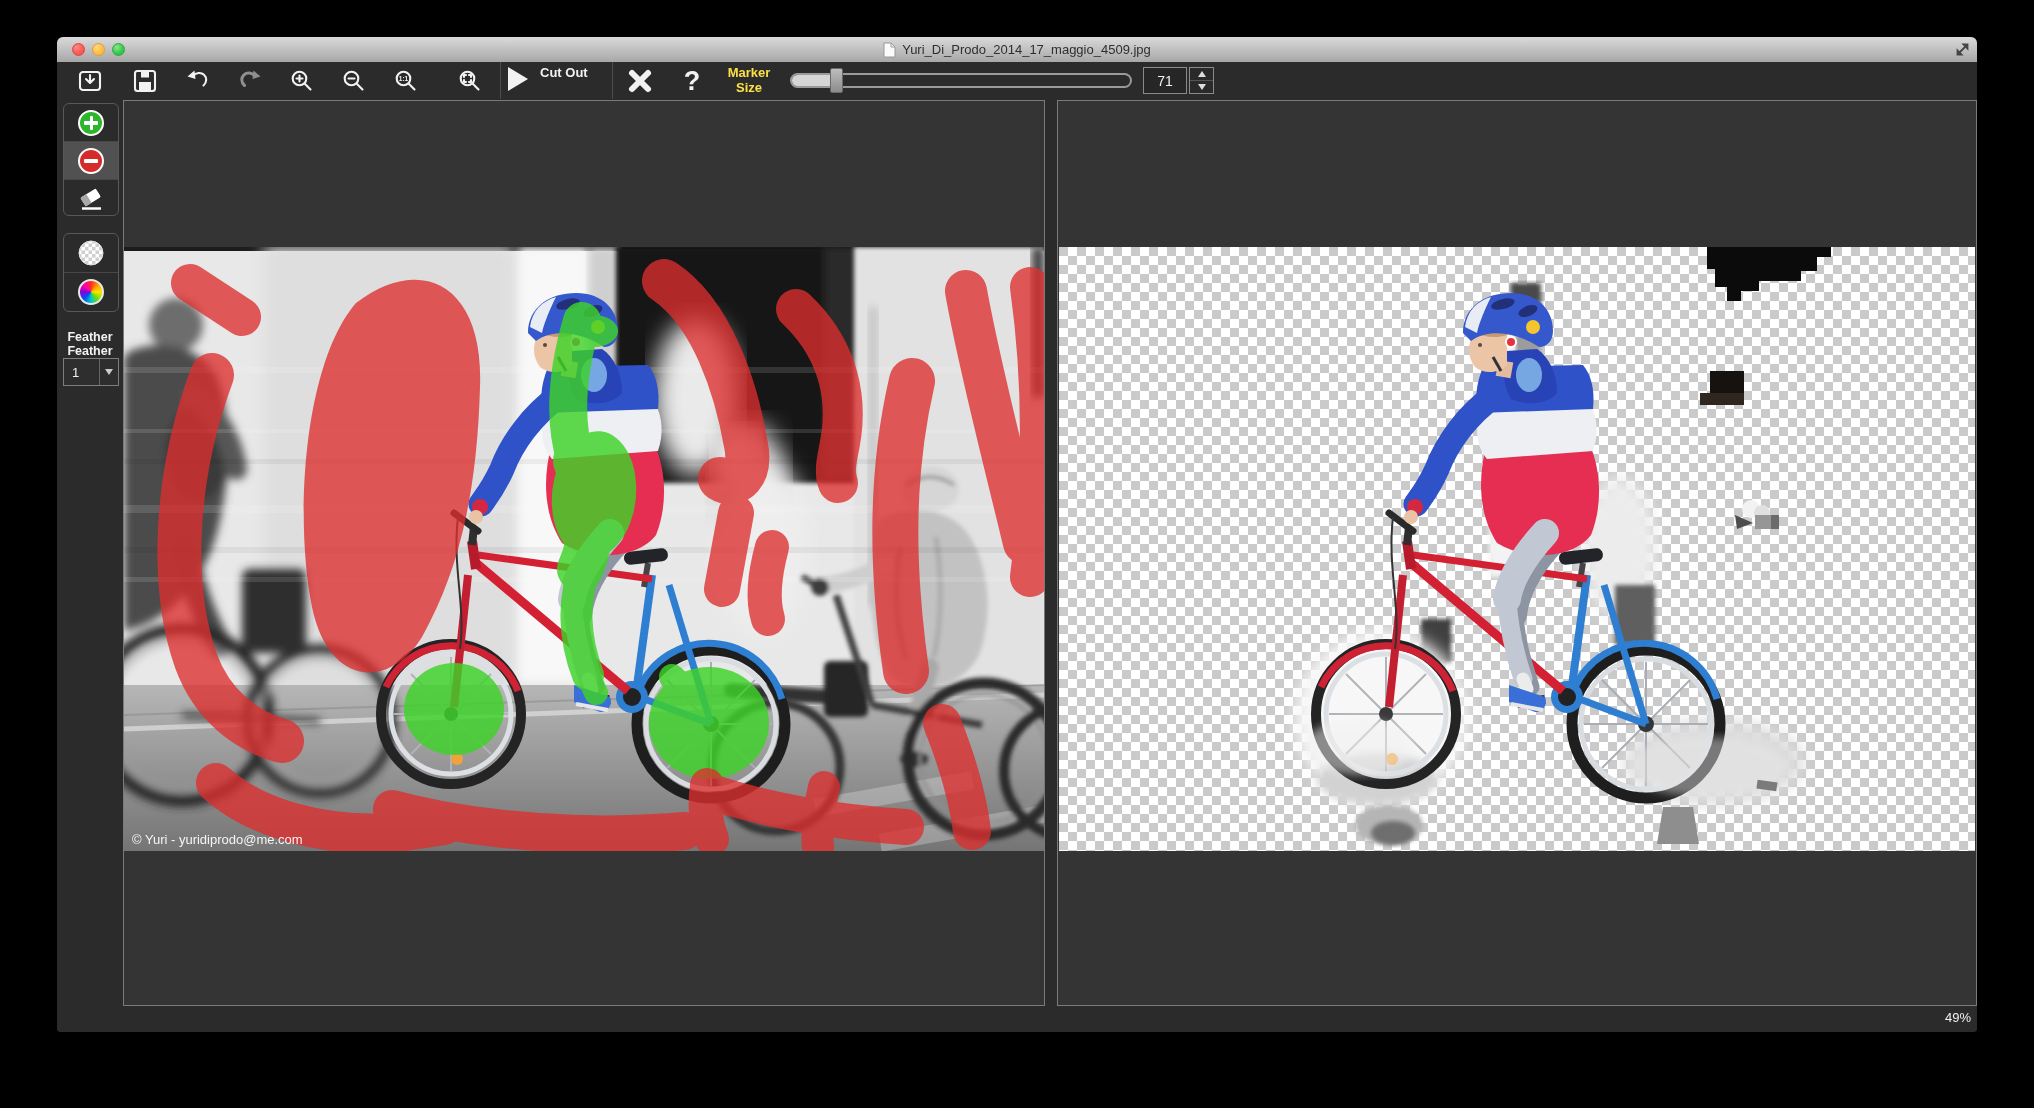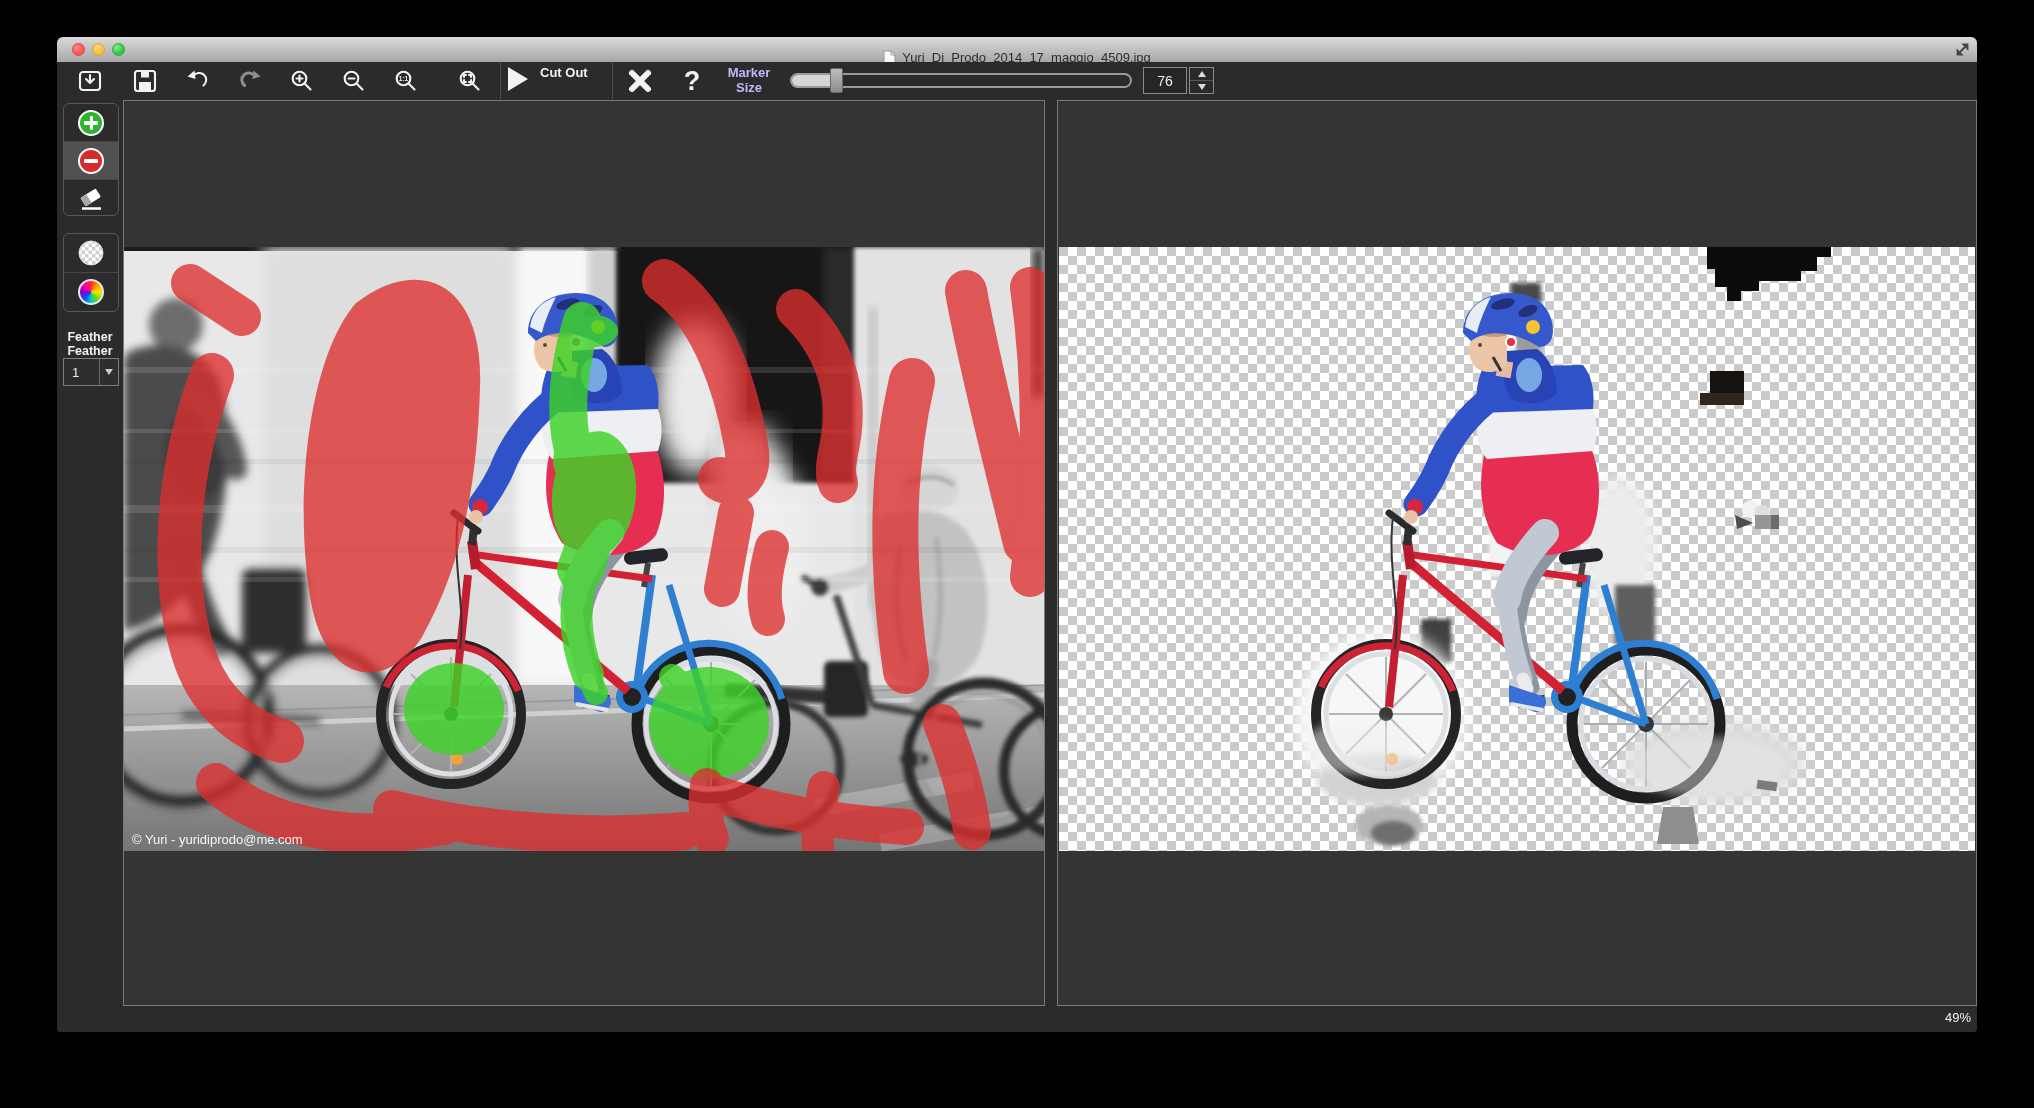--- a/index.html
+++ b/index.html
@@ -7,30 +7,30 @@
        font-family:"Liberation Sans",sans-serif;-webkit-font-smoothing:antialiased;}
   .window{position:absolute;left:57px;top:37px;width:1920px;height:995px;background:#2b2b2b;
           border-radius:6px 6px 4px 4px;overflow:hidden;box-shadow:0 10px 40px rgba(0,0,0,.7);}
   
   .titlebar{position:absolute;left:0;top:0;width:100%;height:25px;
             background:linear-gradient(#dadada,#a7a7a7);border-bottom:1px solid #3e3e3e;}
   .tl{position:absolute;top:6px;width:13px;height:13px;border-radius:50%;}
   .tl.red{left:15px;background:radial-gradient(circle at 35% 30%,#ff8a85,#fc5753 60%);border:1px solid #d94542;box-sizing:border-box;}
   .tl.yellow{left:35px;background:radial-gradient(circle at 35% 30%,#ffd97e,#fdbc40 60%);border:1px solid #d9a037;box-sizing:border-box;}
   .tl.green{left:55px;background:radial-gradient(circle at 35% 30%,#8ee690,#33c748 60%);border:1px solid #2ca73c;box-sizing:border-box;}
-  .titlewrap{position:absolute;left:0;top:8px;width:100%;height:25px;display:flex;align-items:center;justify-content:center;gap:6px;}
+  .titlewrap{position:absolute;left:0;top:0;width:100%;height:25px;display:flex;align-items:center;justify-content:center;gap:6px;}
   .title-text{font-size:13px;color:#2f2f2f;}
   .resize-ic{position:absolute;right:7px;top:5px;}
   
   .toolbar{position:absolute;left:0;top:25px;width:100%;height:37px;background:#2b2b2b;border-bottom:1px solid #1e1e1e;}
   .tb-btn{position:absolute;top:3px;width:38px;height:31px;display:flex;align-items:center;justify-content:center;}
   .tb-sep{position:absolute;top:0;width:1px;height:37px;background:#4d4d4d;}
   .cutout{position:absolute;left:448px;top:3px;height:31px;display:flex;align-items:flex-start;gap:9px;}
   .cutout-label{color:#f2f2f2;font-size:13px;font-weight:bold;}
-  .marker-label{position:absolute;left:648px;top:3px;width:88px;text-align:center;color:#c4b5fd;
+  .marker-label{position:absolute;left:648px;top:3px;width:88px;text-align:center;color:#fde047;
                 font-size:13px;font-weight:bold;line-height:15px;}
   .slider{position:absolute;left:733px;top:11px;width:342px;height:15px;border:2px solid #9a9a9a;
           border-radius:9px;box-sizing:border-box;background:transparent;}
   .slider-fill{position:absolute;left:0;top:0;height:100%;background:#d6d6d6;border-radius:7px 0 0 7px;}
   .slider-thumb{position:absolute;top:-7px;width:13px;height:25px;background:linear-gradient(#bdbdbd,#8c8c8c);
                 border:1px solid #696969;border-radius:2px;box-sizing:border-box;}
   .val-box{position:absolute;left:1086px;top:5px;width:44px;height:27px;border:1px solid #8a8a8a;background:#262626;
            color:#f2f2f2;font-size:14px;display:flex;align-items:center;justify-content:center;box-sizing:border-box;}
   .stepper{position:absolute;left:1132px;top:5px;width:25px;height:27px;border:1px solid #8a8a8a;background:#2a2a2a;box-sizing:border-box;}
   .step-up,.step-down{position:absolute;left:0;width:100%;height:50%;display:flex;align-items:center;justify-content:center;}
@@ -271,21 +271,21 @@
       </svg>
     </div>
     <div class="marker-label">
       <div>Marker</div>
       <div>Size</div>
     </div>
     <div class="slider">
       <div class="slider-fill" style="width: 13%;"></div>
       <div class="slider-thumb" style="left: calc(13% - 6px);"></div>
     </div>
-    <div class="val-box">76</div>
+    <div class="val-box">71</div>
     <div class="stepper">
       <div class="step-up">
           <div class="tri-up"></div>
         </div>
       <div class="step-down">
           <div class="tri-dn"></div>
         </div>
     </div>
   </div>
 

